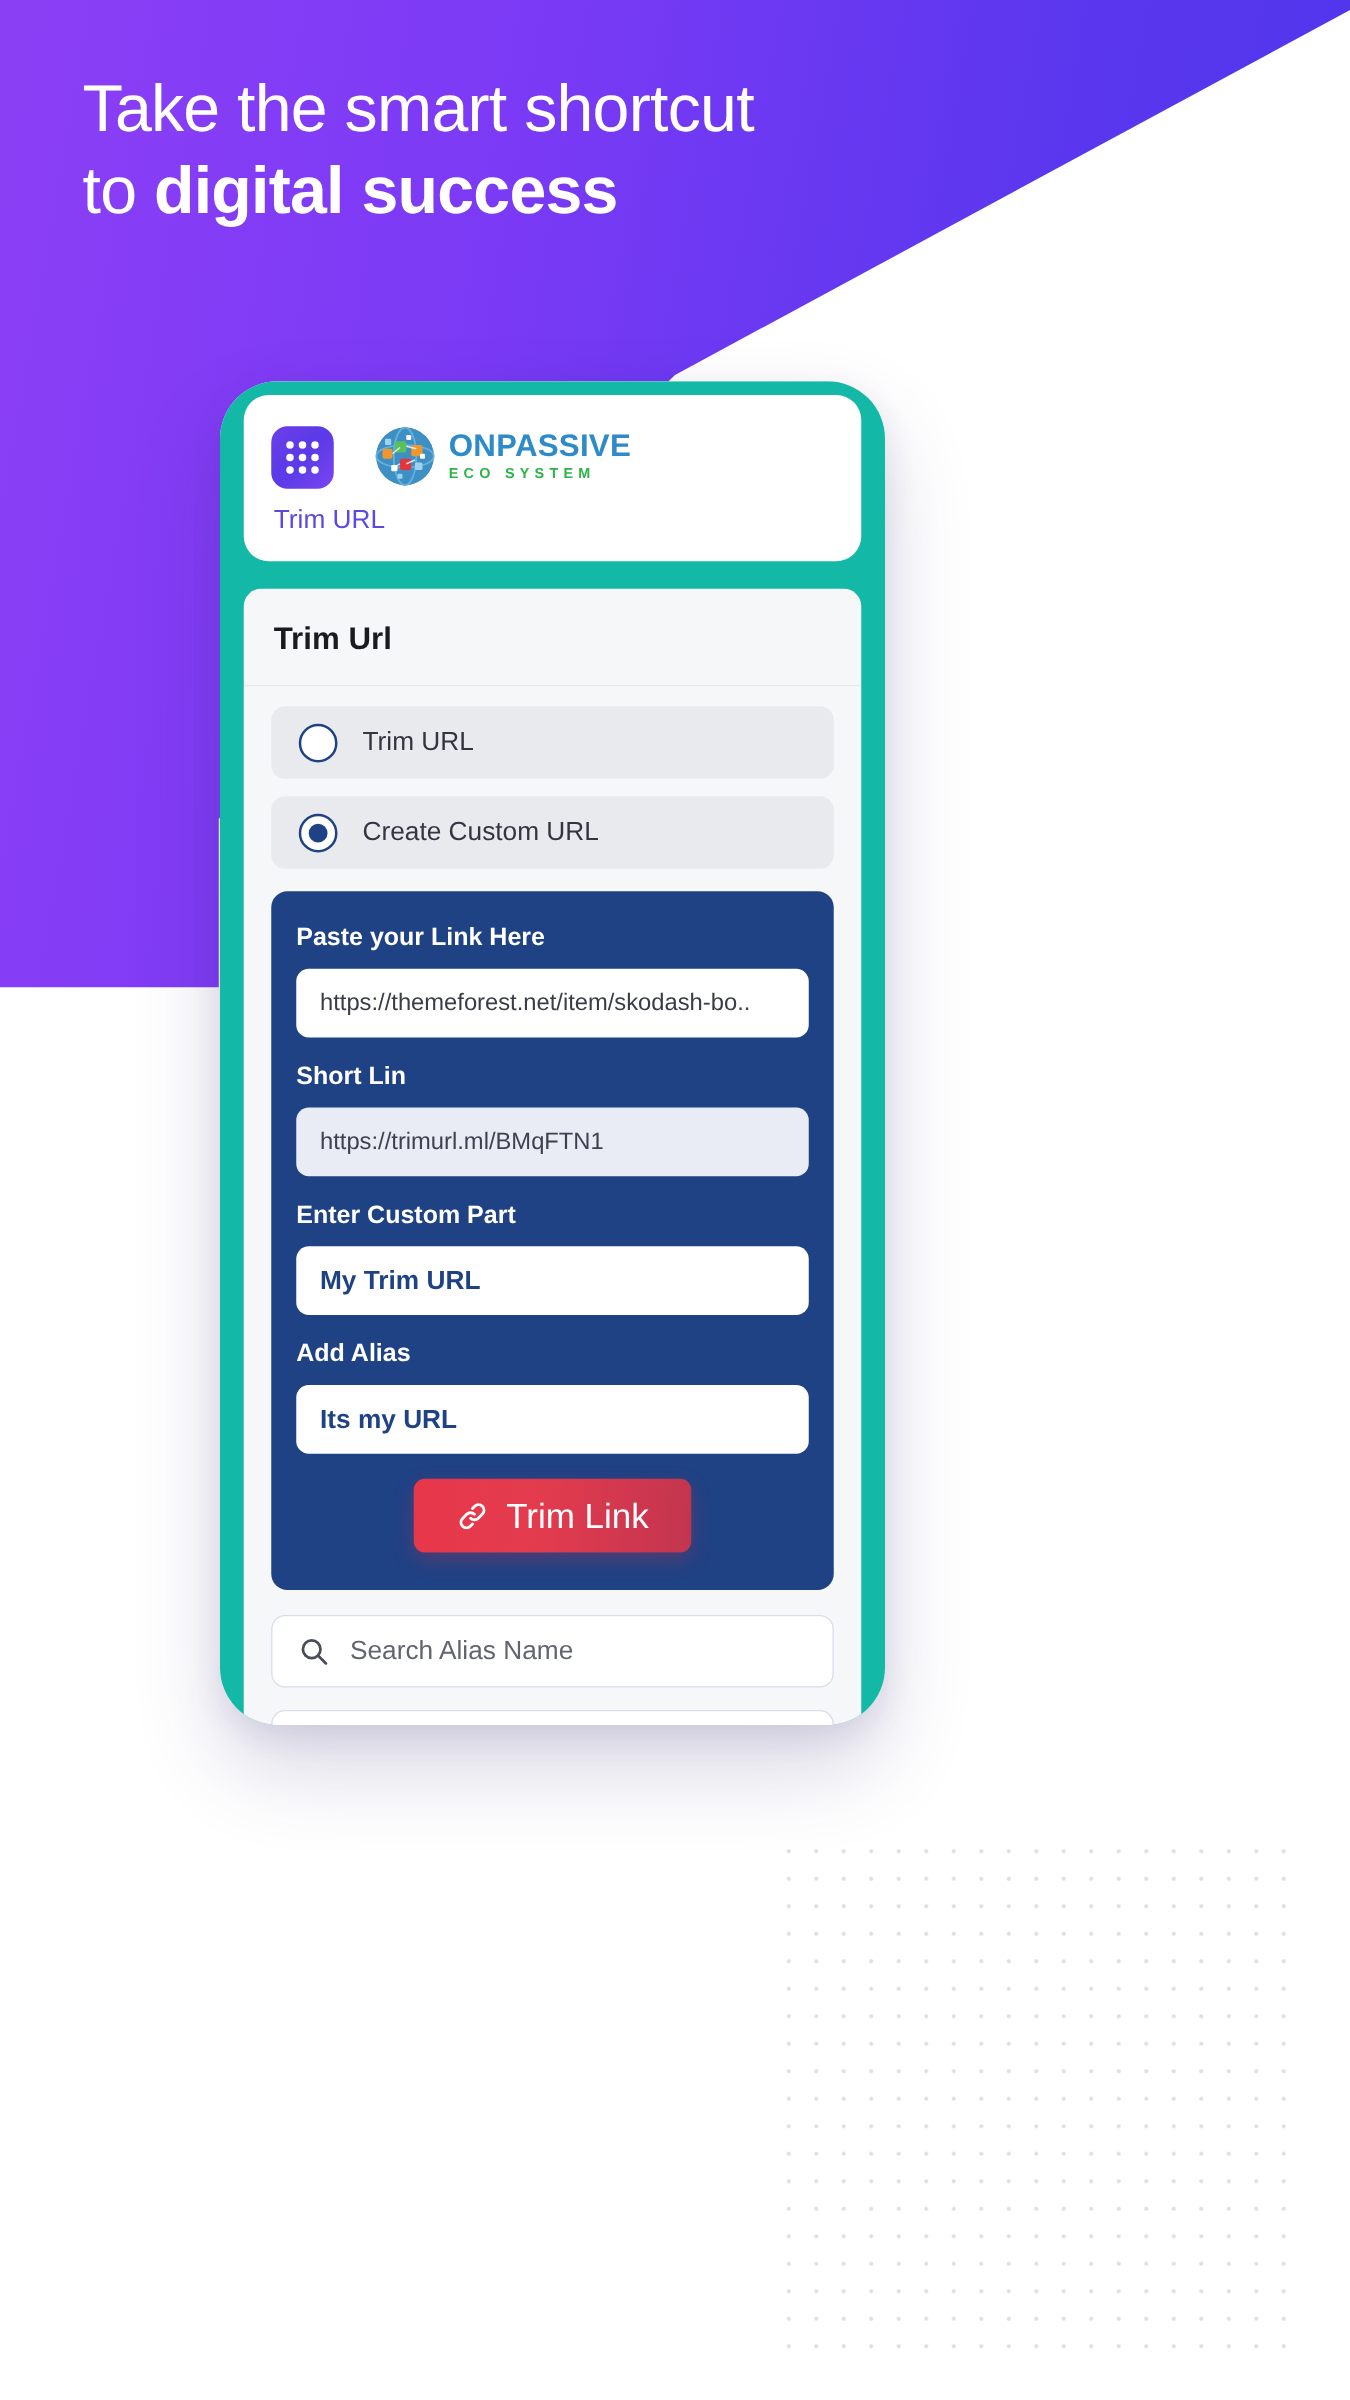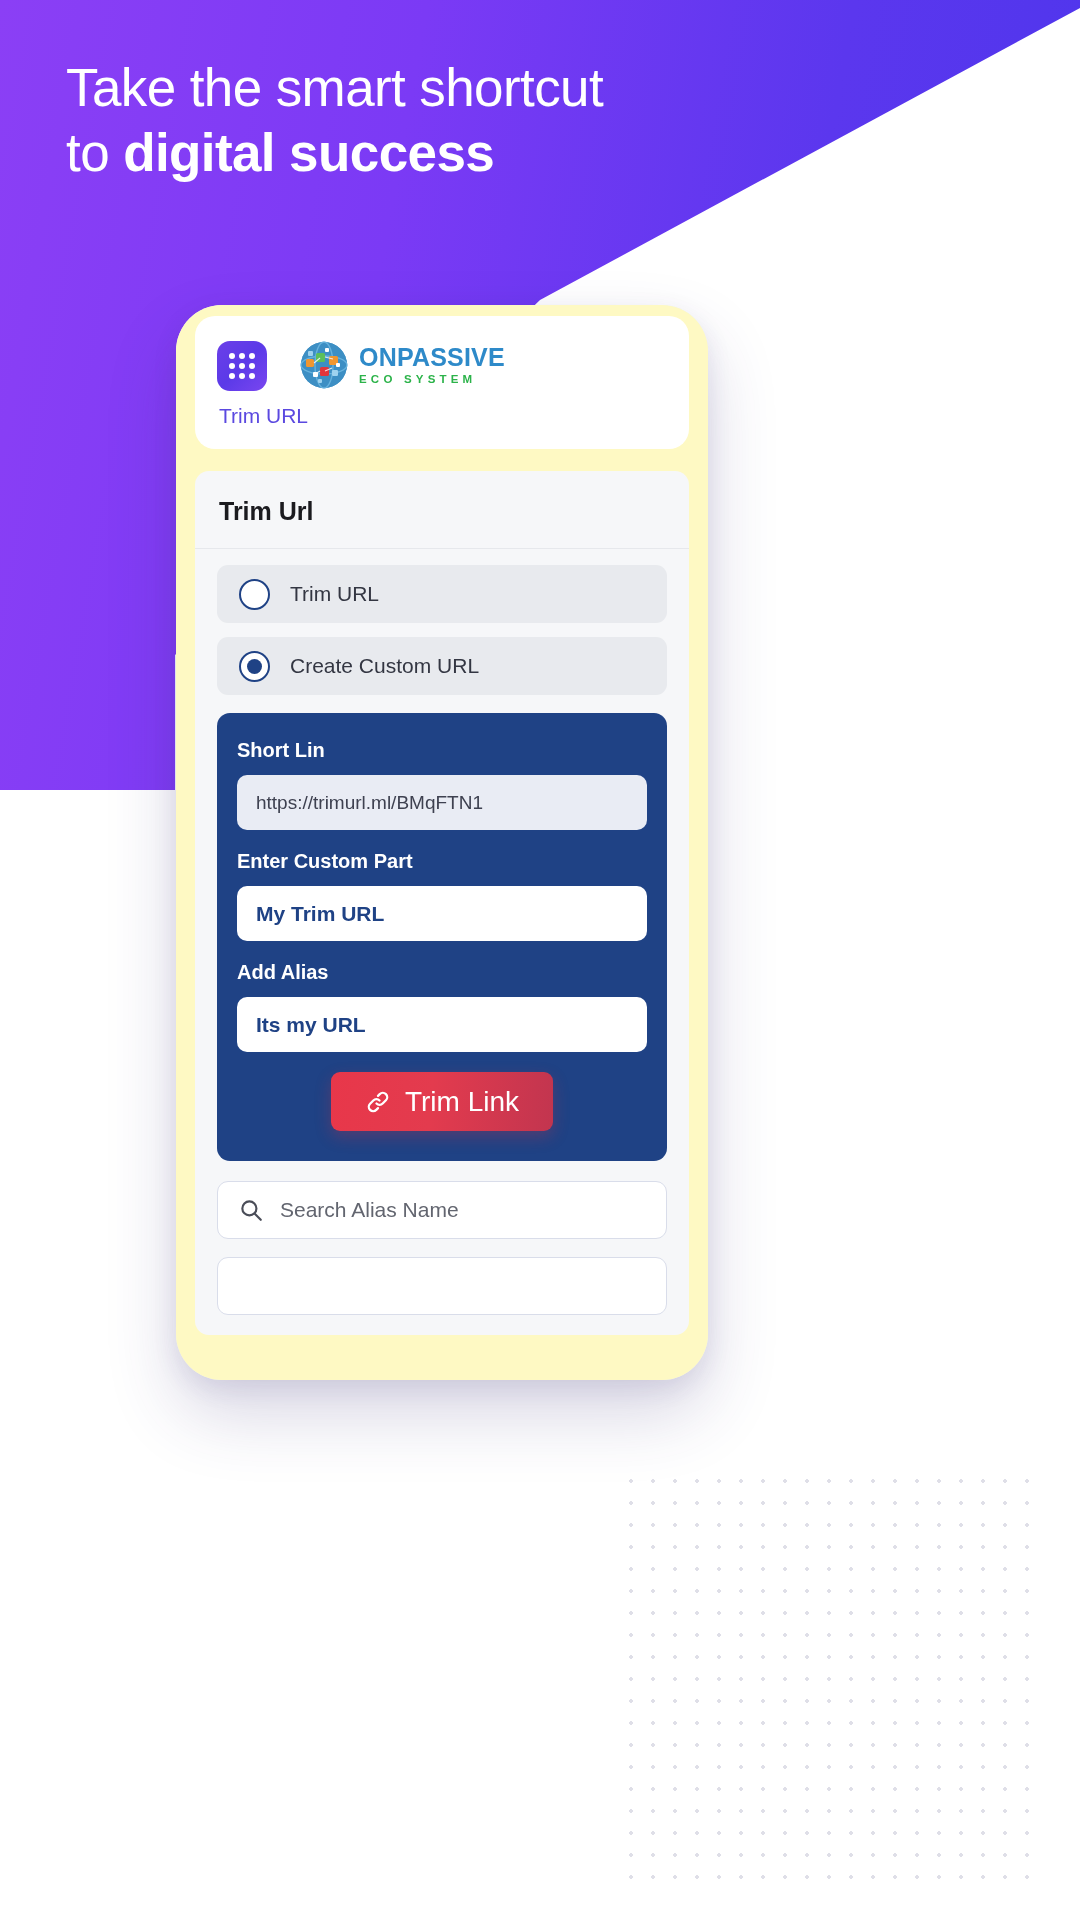--- a/index.html
+++ b/index.html
@@ -52,21 +52,21 @@
     width: 532px; height: 1075px;
     background: #eef2f3;
     border-radius: 46px;
     box-shadow: 0 34px 70px rgba(60,50,120,.20), 0 8px 24px rgba(60,50,120,.10);
     overflow: hidden;
   }
 
   .phone-screen {
     position: absolute;
     inset: 0;
-    background: #fef9c3;
+    background: #14b8a6;
     overflow: hidden;
   }
 
   
   .appbar {
     position: absolute;
     left: 19px; top: 11px;
     width: 494px; height: 133px;
     background: #fff;
     border-radius: 20px;
@@ -274,20 +274,22 @@
           <span class="radio-label">Trim URL</span>
         </div>
 
         <div class="radio-row">
           <span class="radio checked"></span>
           <span class="radio-label">Create Custom URL</span>
         </div>
 
         <div class="form-panel">
 
+          <div class="field-label">Paste your Link Here</div>
+          <div class="field-input">https://themeforest.net/item/skodash-bo..</div>
 
           <div class="field-label">Short Lin</div>
           <div class="field-input readonly">https://trimurl.ml/BMqFTN1</div>
 
           <div class="field-label">Enter Custom Part</div>
           <div class="field-input value-blue">My Trim URL</div>
 
           <div class="field-label">Add Alias</div>
           <div class="field-input value-blue">Its my URL</div>
 

